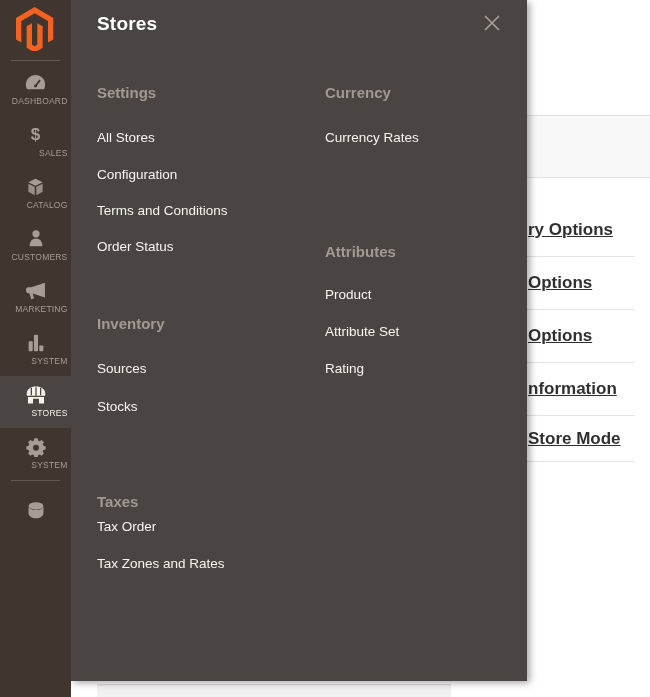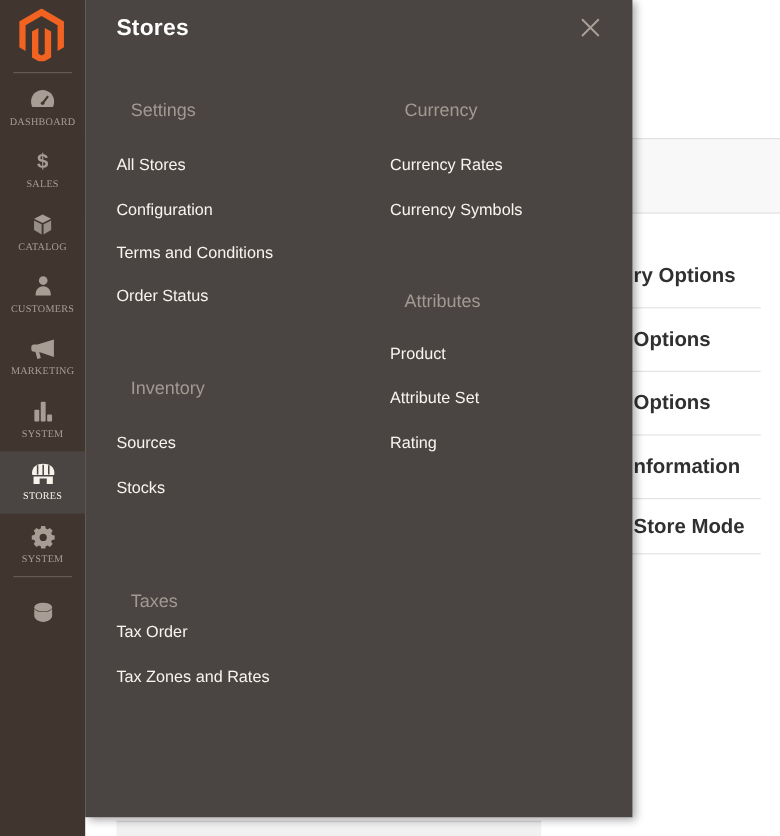--- a/index.html
+++ b/index.html
@@ -13,21 +13,21 @@
   .page-band {
     position:absolute; left:71px; right:0; top:115px; height:63px;
     background:#f8f8f8; border-top:1px solid #e2e2e2; border-bottom:1px solid #e2e2e2;
     box-sizing:border-box; z-index:1;
   }
   .acc { position:absolute; left:97px; top:204px; width:537px; z-index:1; }
   .acc-row { height:53px; border-bottom:1px solid #e3e3e3; position:relative; cursor:pointer; box-sizing:border-box; }
   .acc-row.last { height:46px; }
   .acc-row span {
     position:absolute; left:431px; top:16px;
-    font-size:17px; font-weight:600; color:#303030; white-space:nowrap;
+    font-size:17px; font-weight:600; color:#303030; white-space:nowrap;text-decoration:underline;
   }
   .acc-row.last span { top:13px; }
   .bottom-panel {
     position:absolute; left:97px; top:684px; width:354px; height:13px;
     background:#f1f1f1; border-top:1px solid #dcdcdc; box-sizing:border-box; z-index:1;
   }
 
   
   .flyout {
     position:absolute; left:71px; top:0; width:456px; height:681px;
@@ -35,22 +35,22 @@
   }
   .fly-title {
     position:absolute; left:26px; top:13px;
     font-size:19px; font-weight:bold; color:#ffffff; letter-spacing:0.2px;
   }
   .fly-close {
     position:absolute; top:13px; right:25px; width:20px; height:20px;
     cursor:pointer; display:flex; align-items:center; justify-content:center;
   }
   .fly-head {
-    position:absolute; font-size:15px; font-weight:normal; color:#a29992;
-    line-height:18px; white-space:nowrap;margin-left:12px;
+    position:absolute; font-size:15px; font-weight:bold; color:#a29992;
+    line-height:18px; white-space:nowrap;
   }
   .fly-item {
     position:absolute; font-size:13.5px; color:#f8f4ee; line-height:18px;
     cursor:pointer; text-decoration:none; white-space:nowrap;
   }
 
   
   .sidebar {
     position:absolute; left:0; top:0; width:71px; height:697px;
     background:#41362f; z-index:10;
@@ -63,22 +63,22 @@
   .logo-divider { position:absolute; top:60px; left:11px; }
   .nav { position:absolute; top:64px; left:0; width:71px; }
   .nav-item {
     height:52px; display:flex; flex-direction:column; align-items:center;
     justify-content:center; gap:3px; cursor:pointer;
   }
   .nav-item.tall { height:58px; }
   .nav-item.active { background:#4a4542; }
   .nav-ic { height:20px; display:flex; align-items:center; justify-content:center; }
   .lbl {
-    font-size:8.5px; color:#a79d95; letter-spacing:0.2px; text-align:center;
-    line-height:1.35; width:64px;font-family:Liberation Serif, serif;
+    font-size:8.5px; color:#a79d95; letter-spacing:0.2px; text-align:right;
+    line-height:1.35; width:64px;
   }
   .nav-item.active .lbl { color:#f7f3eb; }
   .ic { fill:#a79d95; }
   .nav-item.active .ic { fill:#f7f3eb; }
   .ics { stroke:#a79d95; fill:none; stroke-width:2; }
   .dollar { font-size:17px; font-weight:bold; color:#a79d95; line-height:20px; }
 </style>
 </head>
 <body>
 
@@ -122,21 +122,20 @@
   <div class="fly-head" style="left:26px; top:315px">Inventory</div>
   <a class="fly-item" style="left:26px; top:360px">Sources</a>
   <a class="fly-item" style="left:26px; top:398px">Stocks</a>
 
   <div class="fly-head" style="left:26px; top:493px">Taxes</div>
   <a class="fly-item" style="left:26px; top:518px">Tax Order</a>
   <a class="fly-item" style="left:26px; top:555px">Tax Zones and Rates</a>
 
   <div class="fly-head" style="left:254px; top:84px">Currency</div>
   <a class="fly-item" style="left:254px; top:129px">Currency Rates</a>
-  <a class="fly-item" style="left:254px; top:166px">Currency Symbols</a>
 
   <div class="fly-head" style="left:254px; top:243px">Attributes</div>
   <a class="fly-item" style="left:254px; top:286px">Product</a>
   <a class="fly-item" style="left:254px; top:323px">Attribute Set</a>
   <a class="fly-item" style="left:254px; top:360px">Rating</a>
 </div>
 
 <div class="sidebar">
   <a class="logo">
     <svg width="38" height="44" viewBox="0 0 33 38">

